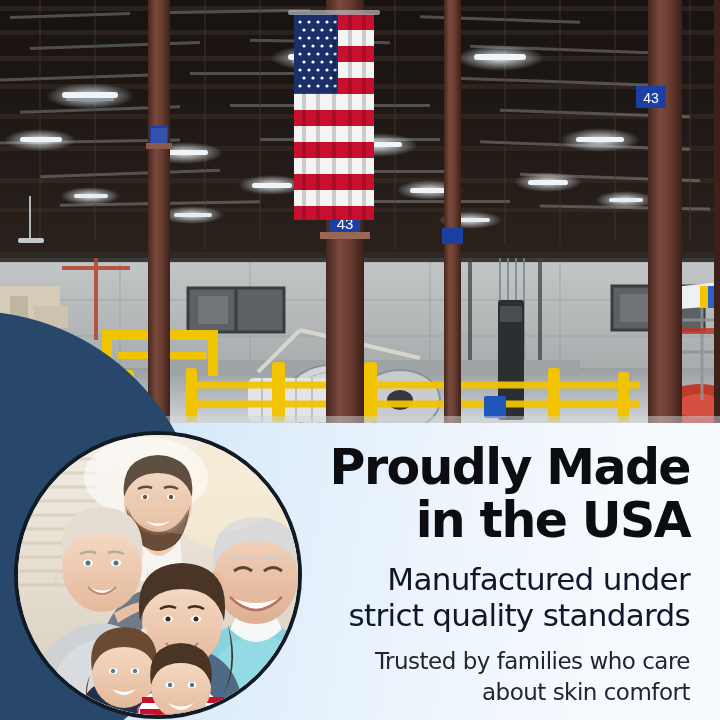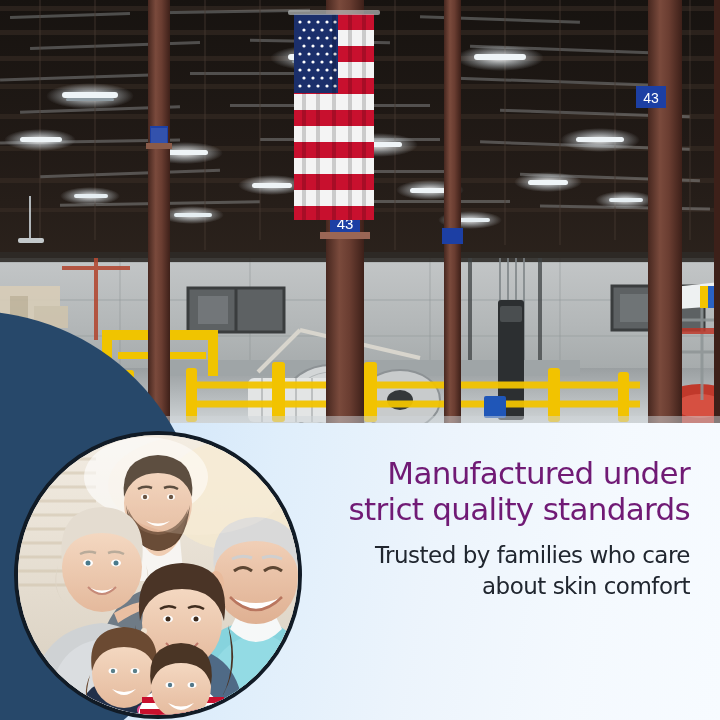--- a/index.html
+++ b/index.html
@@ -74,21 +74,21 @@
     color:#0b0d10;
     white-space:pre-line;
   }
   .subhead {
     margin-top:14px;
     font-family:"DejaVu Sans", sans-serif;
     font-weight:400;
     font-size:31px;
     line-height:36px;
     letter-spacing:-0.7px;
-    color:#701a75;
+    color:#0f172a;
     white-space:pre-line;
   }
   .tagline {
     margin-top:13px;
     font-family:"DejaVu Sans", sans-serif;
     font-weight:400;
     font-size:23px;
     line-height:31px;
     letter-spacing:-0.5px;
     color:#20262f;
@@ -616,19 +616,21 @@
         <circle cx="152" cy="250" r="2.2" fill="#53788a"></circle>
         <circle cx="174" cy="250" r="2.2" fill="#53788a"></circle>
         <path d="M150 268 q13 14 26 0 q-13 7 -26 0 Z" fill="#ffffff"></path>
       </g>
 
       <ellipse cx="180" cy="50" rx="90" ry="50" fill="#fff6e3" opacity="0.18"></ellipse>
     </svg>
   </div>
 
   <div class="text-block">
+    <div class="headline">Proudly Made
+in the USA</div>
     <div class="subhead">Manufactured under
 strict quality standards</div>
     <div class="tagline">Trusted by families who care
 about skin comfort</div>
   </div>
 
 </div>
 
 </body></html>

